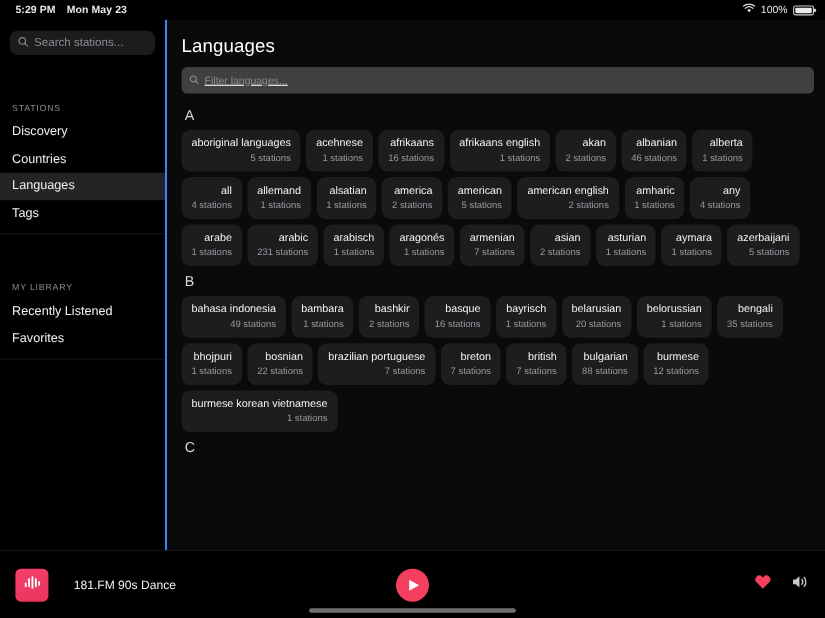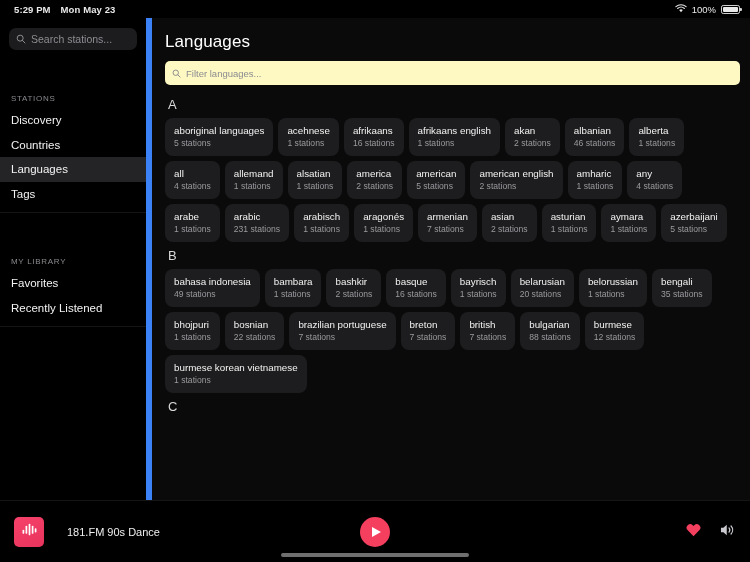--- a/index.html
+++ b/index.html
@@ -31,21 +31,21 @@
   }
   .batt i { position:absolute; left:1px; top:1px; bottom:1px; width:15px; background:#e8e8e8; border-radius:1px; display:block; }
 
   
   .app { display:flex; height:calc(562px - 18px - 62px); }
 
   
   .sidebar {
     width:152px; flex:0 0 152px;
     background:#000;
-    border-right:6px solid #3b82f6;
+    border-right:2px solid #3b82f6;
     padding-top:10px;
   }
   .search-wrap { padding:0 9px 0 9px; }
   .search-box {
     height:22px; border-radius:7px; background:#1c1c1e;
     display:flex; align-items:center; gap:5px; padding:0 7px;
   }
   .search-box .ph { font-size:10.5px; color:#8d8d92; }
   .sect-label {
     font-size:8px; letter-spacing:.7px; color:#8a8a8f;
@@ -59,31 +59,32 @@
   .sb-divider { height:1px; background:#141414; margin:6px 0 0 0; }
 
   
   .main {
     flex:1; background:#0a0a0a;
     padding:10px 10px 0 13px;
     overflow:hidden; position:relative;
   }
   .page-title { font-size:17px; font-weight:400; color:#fff; letter-spacing:.1px; margin:4px 0 9px 0; }
   .filter-box {
-    height:19px; border-radius:5px; background:#fef9c3;
+    height:19px; border-radius:5px; background:#404040;
     display:flex; align-items:center; gap:5px; padding:12px 7px;
     margin-bottom:12px;
+    text-decoration:underline;
   }
   .filter-box .ph { font-size:9.5px; color:#8b8b90; }
   .alpha { font-size:13px; color:#d8d8d8; margin:4px 0 6px 3px; font-weight:400; }
   .cards { display:flex; flex-wrap:wrap; gap:5px; }
   .card {
     background:#1d1d1f; border-radius:8px;
     padding:6px 9px 6px 9px; min-width:0;
-    height:38px; display:flex; flex-direction:column; justify-content:center;
+    height:38px; display:flex; flex-direction:column; justify-content:center;text-align:right;
   }
   .card .nm { font-size:9.8px; color:#f3f3f3; white-space:nowrap; line-height:1.25; }
   .card .ct { font-size:8.6px; color:#9a9a9f; white-space:nowrap; line-height:1.3; margin-top:1.5px; }
   .group { margin-bottom:6px; }
 
   
   .player {
     height:62px; background:#000; border-top:1px solid #151515;
     display:flex; align-items:center; padding:0 14px;
     position:relative;
@@ -151,22 +152,22 @@
     <div>
       <div class="nav-item">Discovery</div>
       <div class="nav-item">Countries</div>
       <div class="nav-item active">Languages</div>
       <div class="nav-item">Tags</div>
     </div>
     <div class="sb-divider"></div>
 
     <div class="sect-label">MY LIBRARY</div>
     <div>
+      <div class="nav-item">Recently Listened</div>
       <div class="nav-item">Favorites</div>
-      <div class="nav-item">Recently Listened</div>
     </div>
     <div class="sb-divider"></div>
   </div>
 
   <div class="main">
     <div class="page-title">Languages</div>
     <div class="filter-box">
       <span>
         <svg width="9" height="9" viewBox="0 0 12 12">
             <circle cx="5" cy="5" r="3.6" stroke="#8b8b90" stroke-width="1.3" fill="none"></circle>

